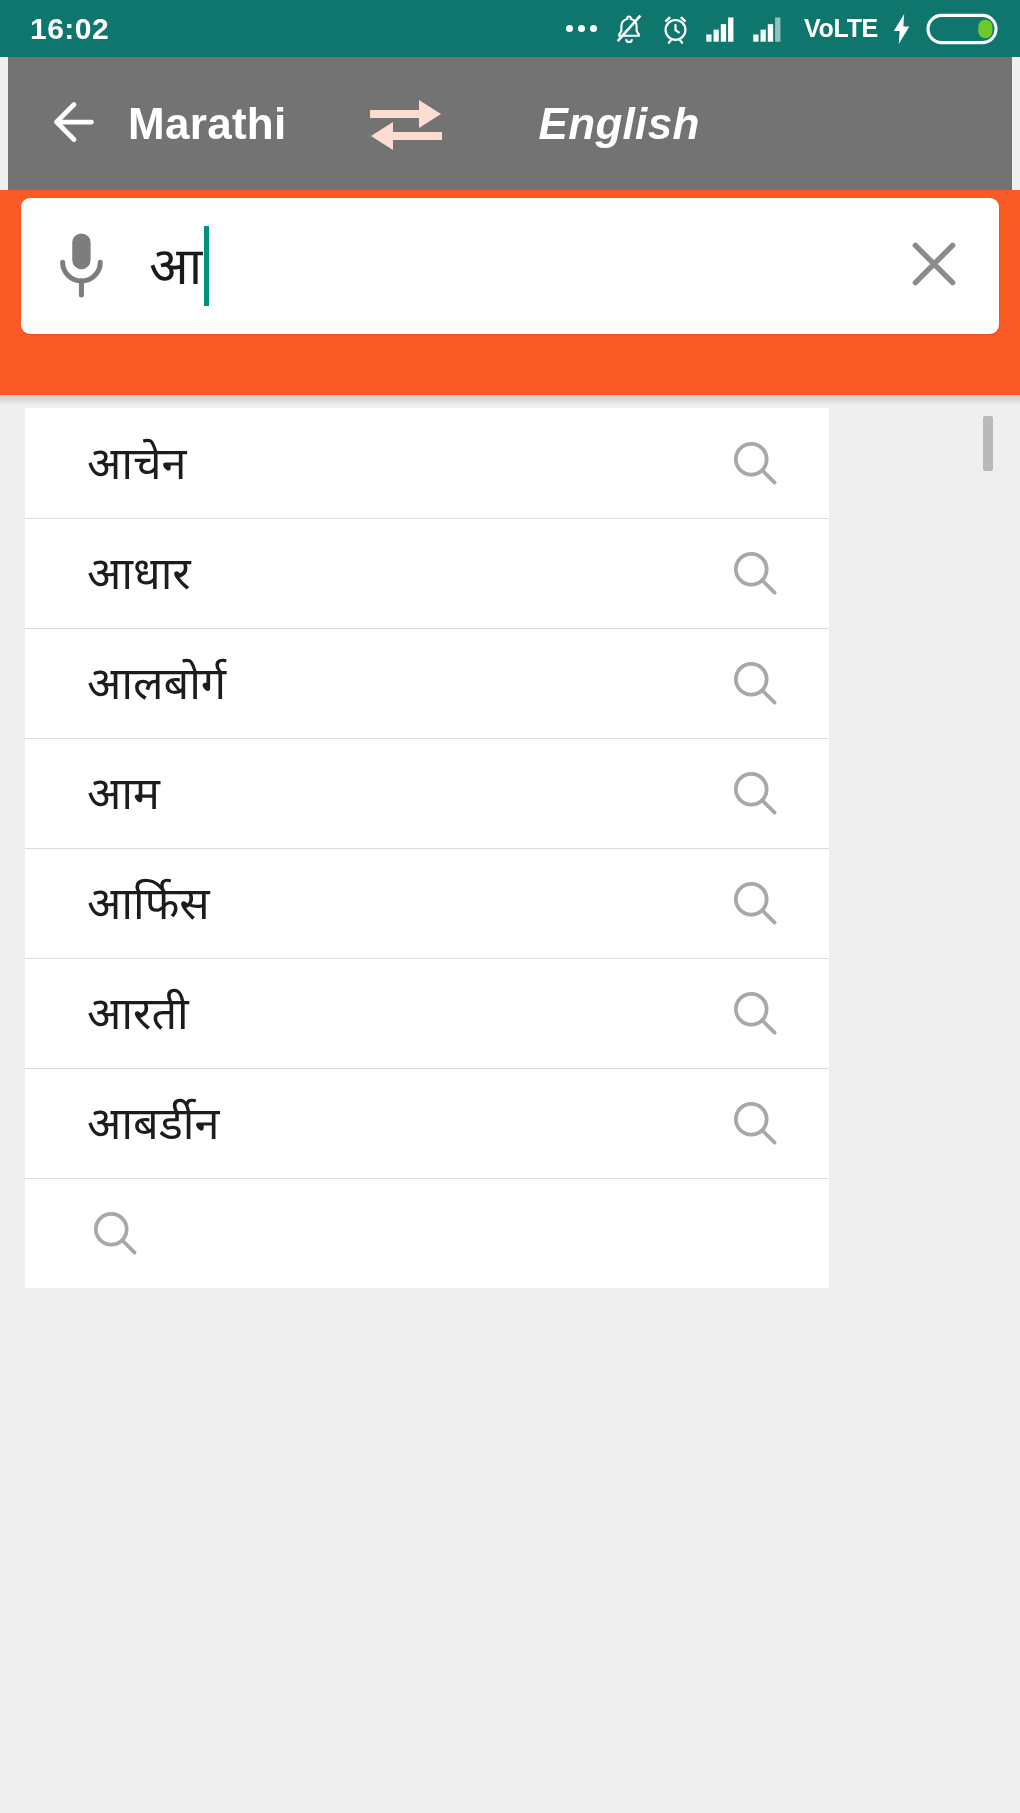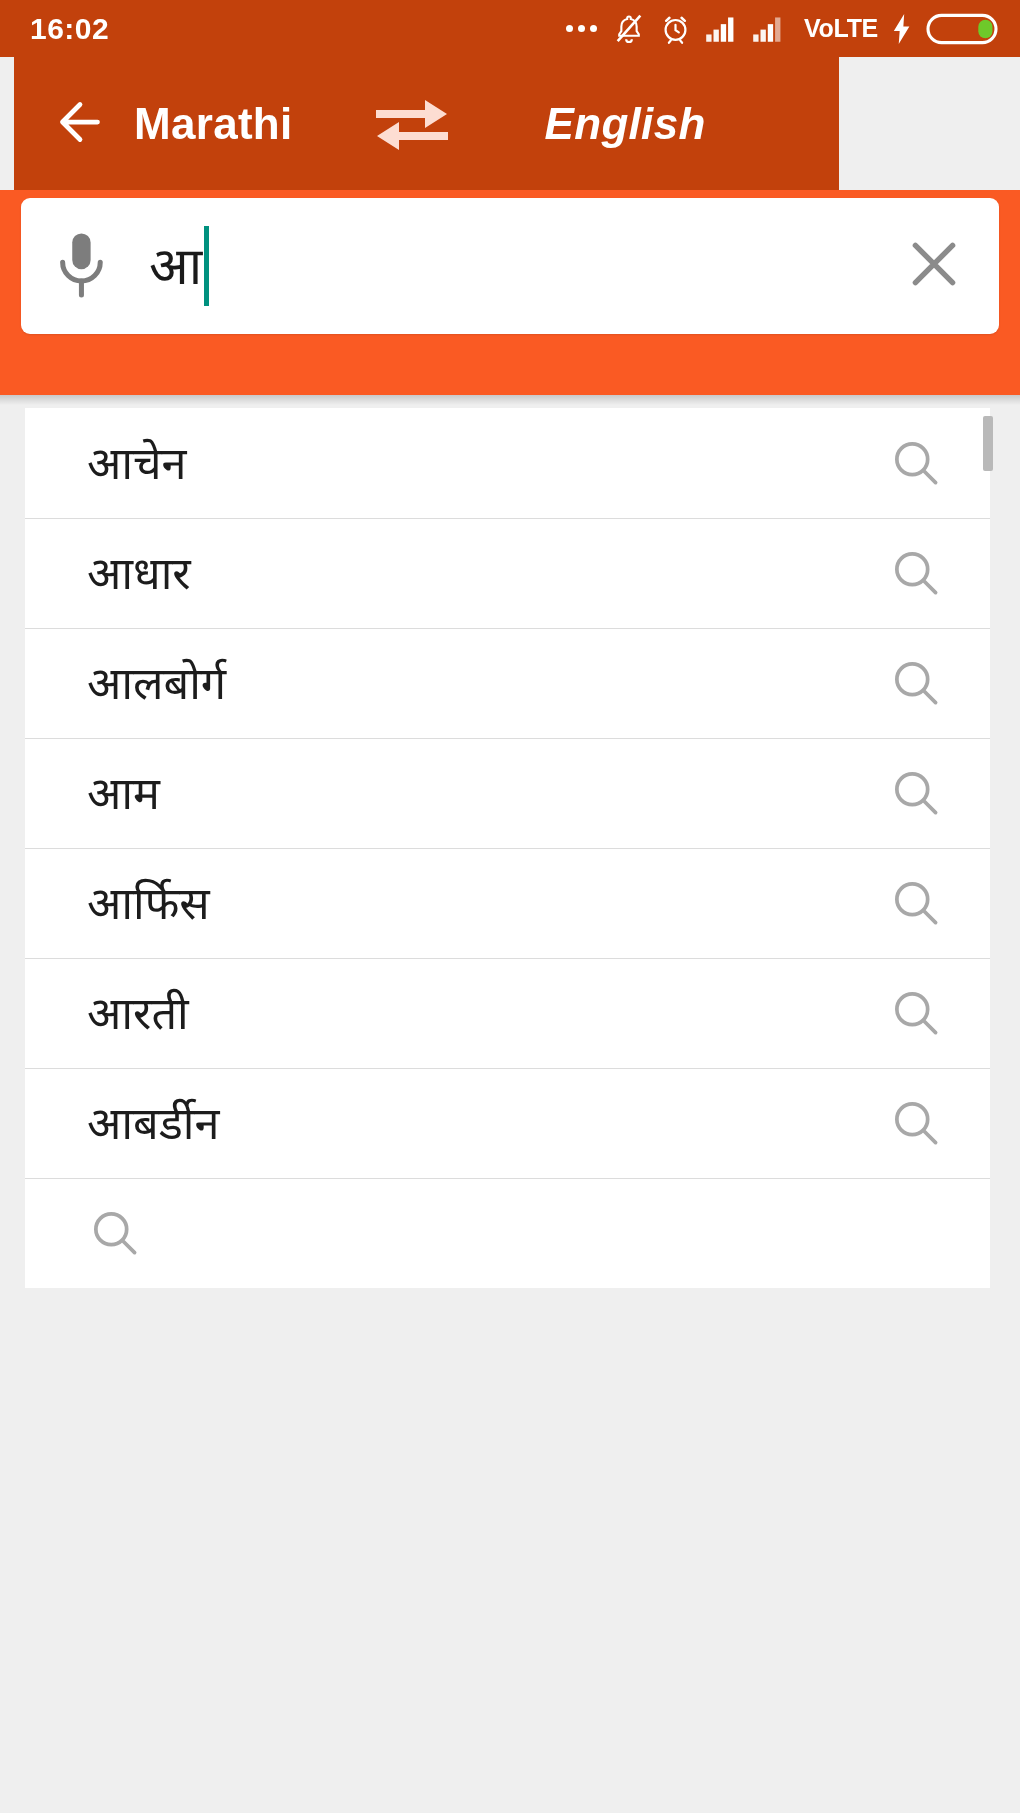--- a/index.html
+++ b/index.html
@@ -8,42 +8,42 @@
     width:1020px; height:1813px;
     background:#efefef;
     font-family:"Liberation Sans","DejaVu Sans",sans-serif;
     overflow:hidden;
   }
   .screen { position:relative; width:1020px; height:1813px; background:#efefef; }
 
   
   .status-bar {
     position:absolute; top:0; left:0; width:1020px; height:57px;
-    background:#c2410c;
+    background:#0f766e;
     display:flex; align-items:center; justify-content:space-between;
     padding:0 22px 0 30px;
   }
   .status-time {
     color:#ffffff; font-size:30px; font-weight:bold; letter-spacing:.5px;
     line-height:1;
   }
   .status-icons { display:flex; align-items:center; gap:13px; }
   .si { display:flex; align-items:center; }
   .si svg { display:block; }
   .volte-text {
     color:#fff; font-size:25px; font-weight:bold; letter-spacing:-.3px;
     line-height:1; margin-left:5px;
   }
   .dots { display:flex; gap:5px; align-items:center; margin-right:2px; }
   .dots i { width:7px; height:7px; border-radius:50%; background:#fff; display:block; }
 
   
   .app-bar {
-    position:absolute; top:57px; left:14px; width:825px; height:133px;
-    background:#c2410c;
+    position:absolute; top:57px; left:8px; width:1004px; height:133px;
+    background:#737373;
     display:flex; align-items:center;
   }
   .back-btn {
     width:96px; height:96px; margin-left:18px;
     display:flex; align-items:center; justify-content:center;
   }
   .lang-left {
     color:#ffffff; font-size:44px; font-weight:bold;
     margin-left:6px; letter-spacing:.3px; white-space:nowrap;
   }
@@ -92,21 +92,21 @@
   
   .list-area {
     position:absolute; top:395px; left:0; width:1020px; height:1418px;
     background:#efefef;
   }
   .list-shadow {
     position:absolute; top:0; left:0; width:1020px; height:10px;
     background:linear-gradient(to bottom, rgba(0,0,0,.16), rgba(0,0,0,0));
   }
   .list-card {
-    position:absolute; top:13px; left:25px; width:965px;
+    position:absolute; top:13px; left:25px; width:804px;
     background:#ffffff;
   }
   .list-row {
     position:relative; height:110px; width:100%;
     display:flex; align-items:center; justify-content:space-between;
     padding:0 46px 0 62px;
     background:#ffffff;
   }
   .list-row + .list-row::before {
     content:""; position:absolute; top:0; left:0; right:0; height:1px;

